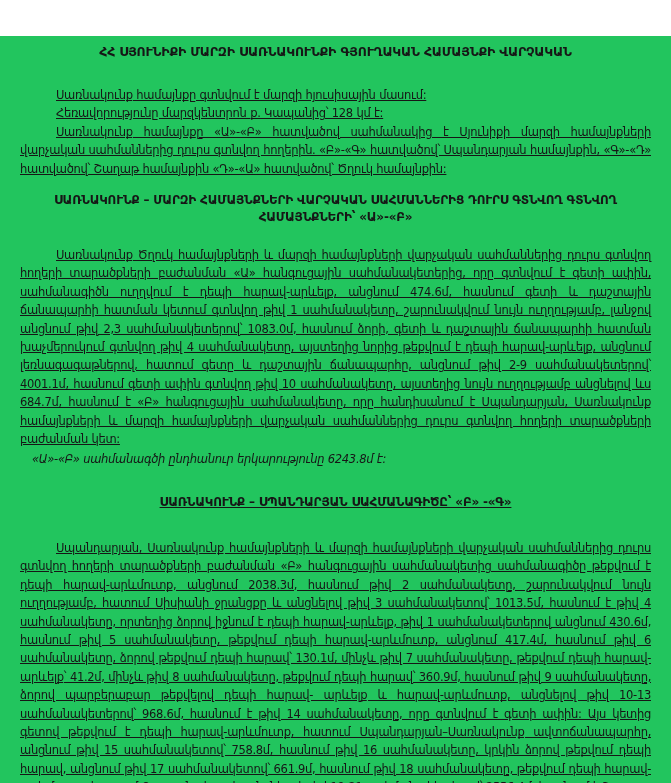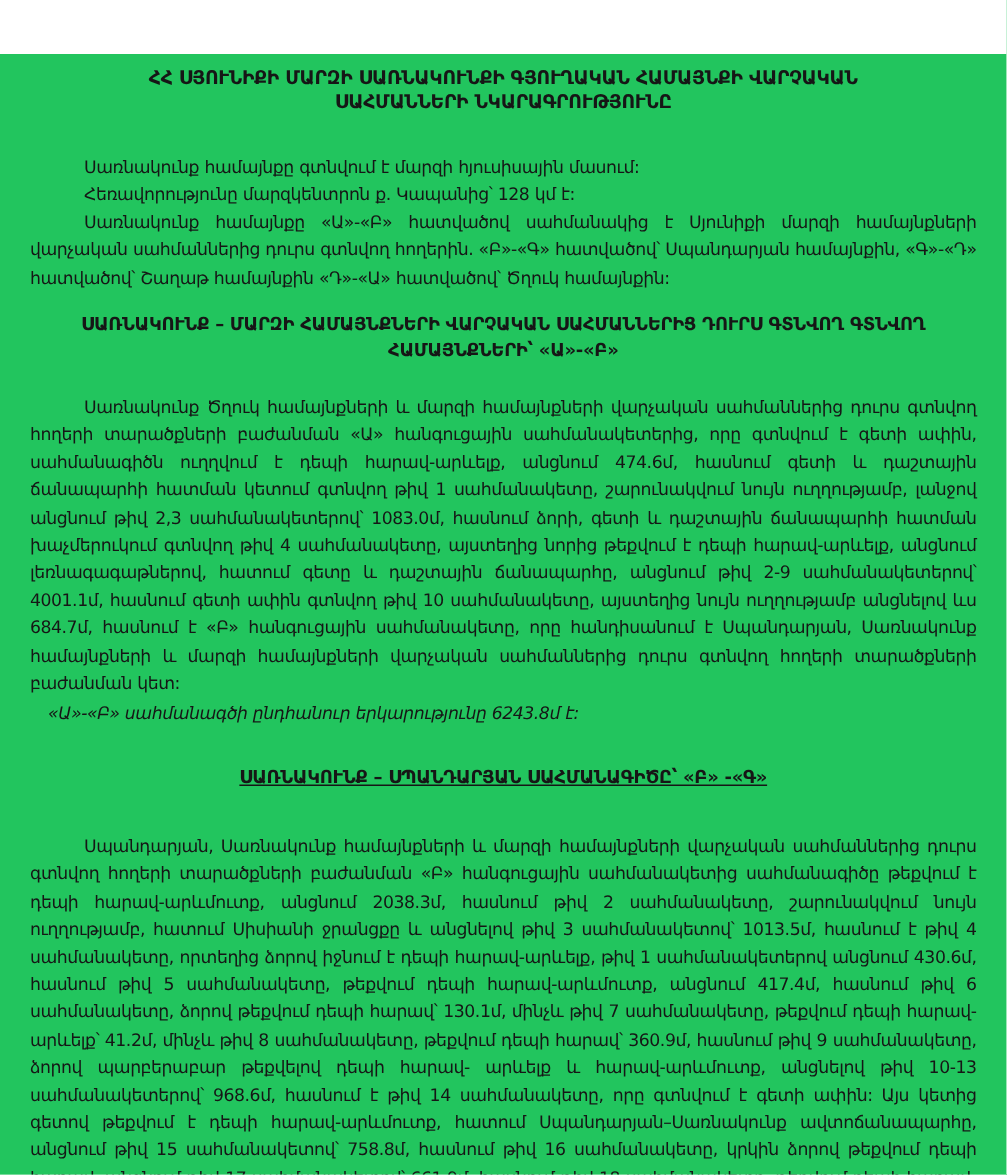--- a/index.html
+++ b/index.html
@@ -31,21 +31,21 @@
     margin-bottom: 26px;
   }
   .doc-title .t-line { display: block; }
   p {
     margin: 0;
     font-size: 11.5px;
     line-height: 18.4px;
     letter-spacing: -0.3px;
     word-spacing: 0.2px;
   }
-  .indent { text-indent: 36px; }
+  .indent { text-indent: 36px; text-decoration: underline; }
   .small-indent { text-indent: 12px; font-style: italic; }
   .just { text-align: justify; }
   .sec-heading {
     text-align: center;
     font-weight: bold;
     font-size: 12px;
     line-height: 17px;
     letter-spacing: -0.2px;
   }
   .sec-heading .h-line { display: block; }
@@ -53,21 +53,20 @@
   #section2-heading { margin: 26px 0 28px 0; text-decoration: underline; }
   .length-note { margin-top: 1px; }
 </style>
 </head>
 <body>
 
 <div class="page">
 
   <div class="doc-title">
     <span class="t-line">ՀՀ ՍՅՈՒՆԻՔԻ ՄԱՐԶԻ ՍԱՌՆԱԿՈՒՆՔԻ ԳՅՈՒՂԱԿԱՆ ՀԱՄԱՅՆՔԻ ՎԱՐՉԱԿԱՆ</span>
-    <span class="t-line">ՍԱՀՄԱՆՆԵՐԻ ՆԿԱՐԱԳՐՈՒԹՅՈՒՆԸ</span>
   </div>
 
   <p class="indent">Սառնակունք համայնքը գտնվում է մարզի հյուսիսային մասում:</p>
   <p class="indent">Հեռավորությունը  մարզկենտրոն ք. Կապանից՝ 128 կմ է:</p>
   <p class="indent just">Սառնակունք համայնքը «Ա»-«Բ» հատվածով սահմանակից է Սյունիքի մարզի համայնքների վարչական սահմաններից դուրս գտնվող հողերին. «Բ»-«Գ» հատվածով՝ Սպանդարյան համայնքին, «Գ»-«Դ» հատվածով՝ Շաղաթ համայնքին «Դ»-«Ա» հատվածով՝ Ծղուկ համայնքին:</p>
 
   <div class="sec-heading" id="section1-heading">
     <span class="h-line">ՍԱՌՆԱԿՈՒՆՔ – ՄԱՐԶԻ ՀԱՄԱՅՆՔՆԵՐԻ ՎԱՐՉԱԿԱՆ ՍԱՀՄԱՆՆԵՐԻՑ ԴՈՒՐՍ ԳՏՆՎՈՂ ԳՏՆՎՈՂ</span>
     <span class="h-line">ՀԱՄԱՅՆՔՆԵՐԻ՝  «Ա»-«Բ»</span>
   </div>

